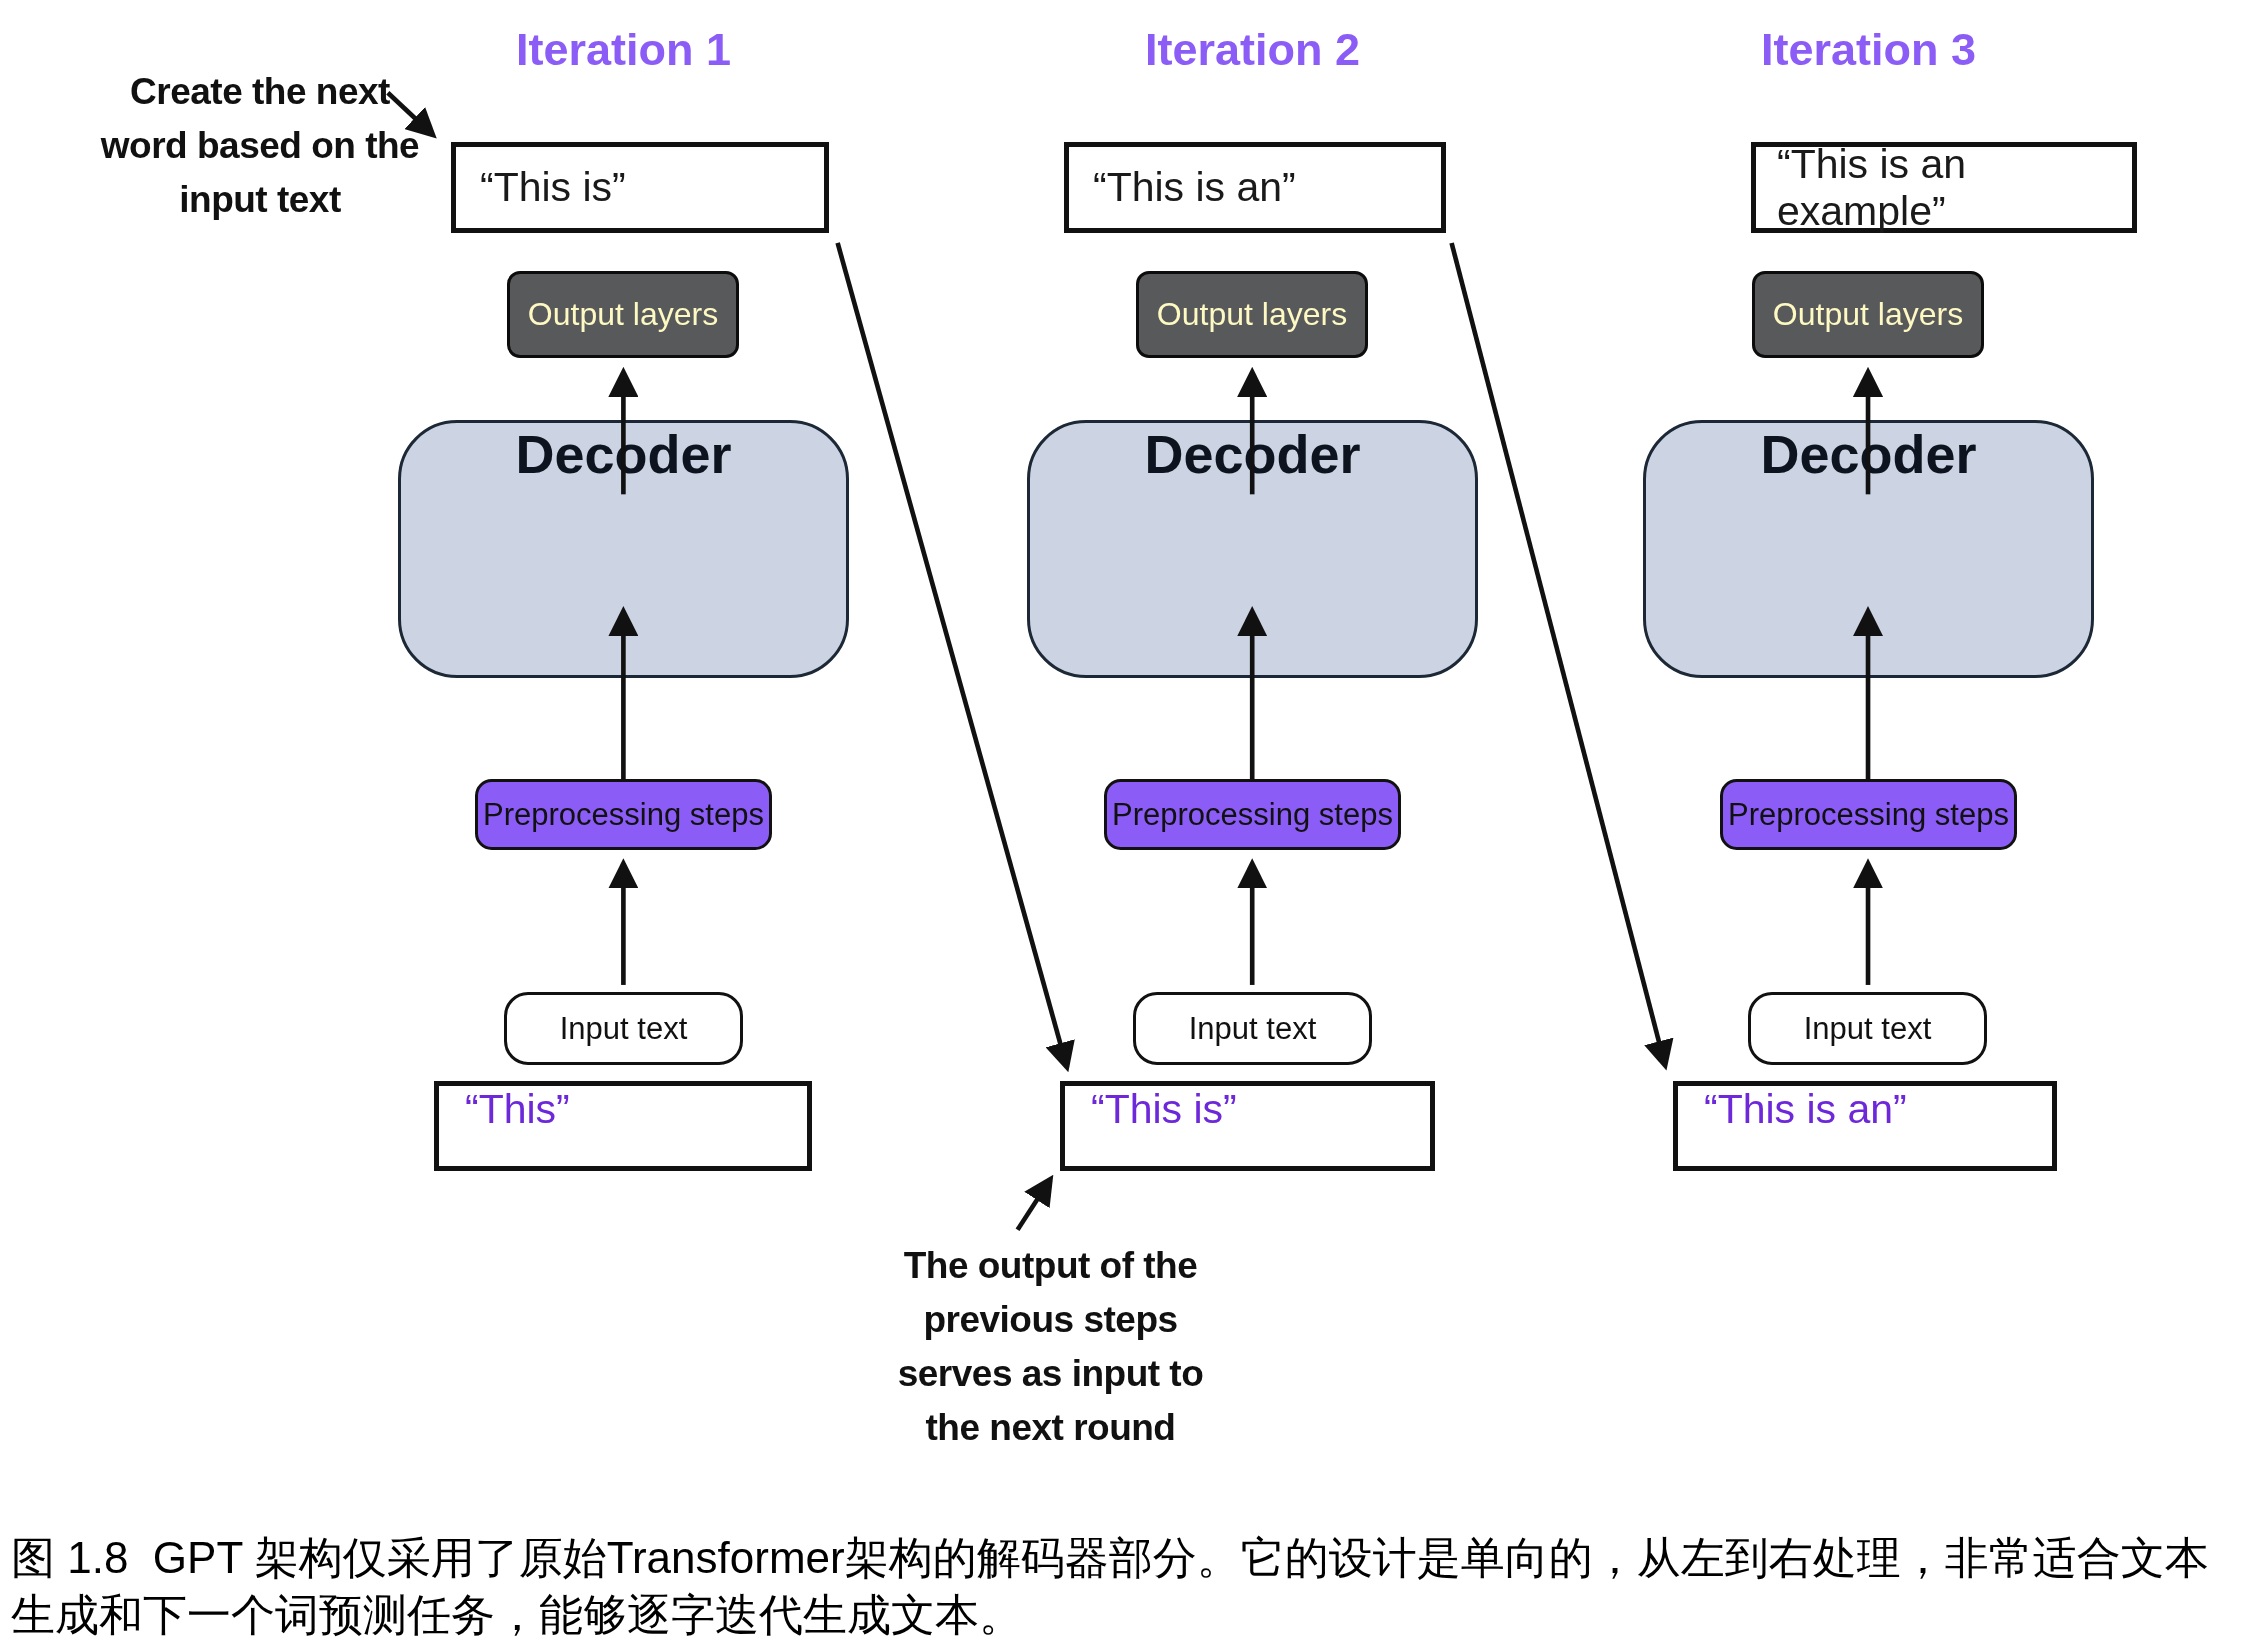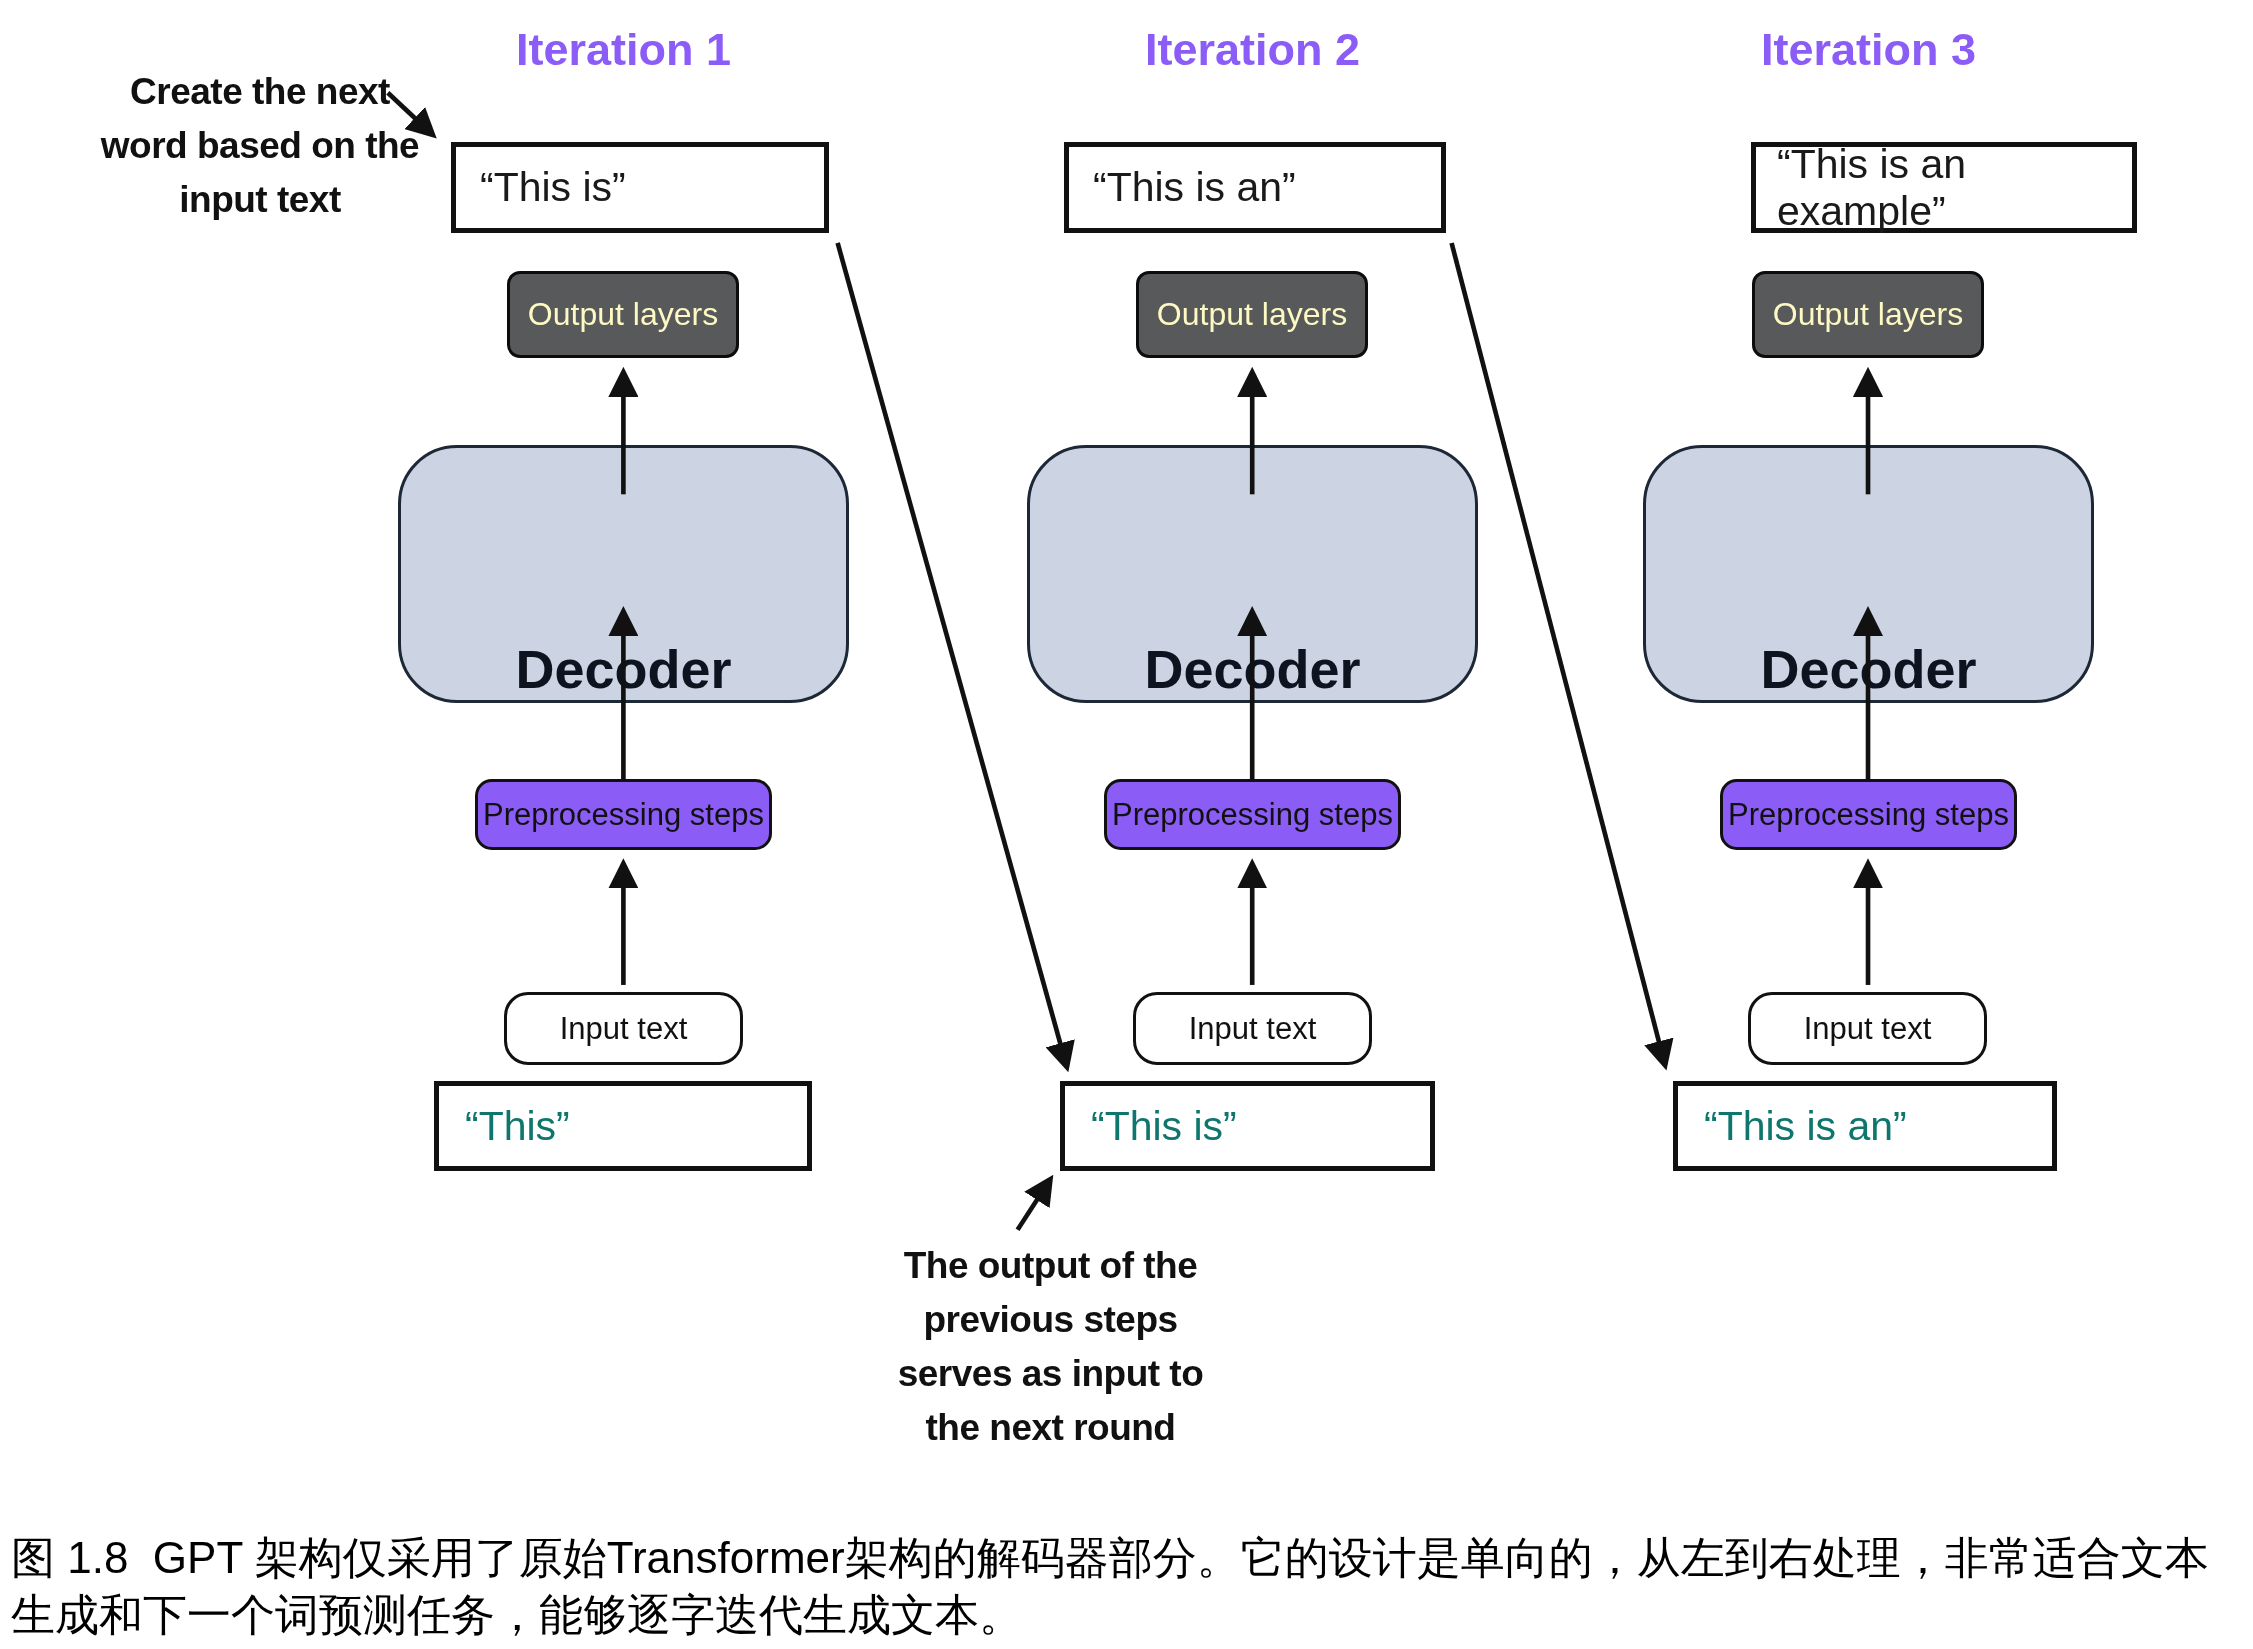--- a/index.html
+++ b/index.html
@@ -19,35 +19,35 @@
   .quote-box{
     top:142px;height:91px;
     background:#ffffff;border:5.6px solid #111;
     display:flex;align-items:center;
     padding-left:24px;
     font-size:41px;color:#1a1a1a;
   }
   .quote-box-bottom{
     top:1081px;height:90px;
     background:#ffffff;border:5.6px solid #111;
-    display:flex;align-items:center;
+    display:flex;align-items:flex-start;
     padding-left:26px;
-    font-size:41px;color:#0f766e;
+    font-size:41px;color:#6d28d9;
   }
   .output-layers{
     top:271px;height:87px;width:232px;
     background:#58595b;border:3.7px solid #0c0c0c;border-radius:13px;
     display:flex;align-items:center;justify-content:center;
     font-size:32px;color:#fef9c3;
   }
   .decoder{
     top:420px;height:258px;width:451px;
     background:#ccd4e3;border:3.7px solid #1c2836;border-radius:59px;
-    display:flex;align-items:flex-end;justify-content:center;
-    font-size:54px;font-weight:700;color:#0d1420;margin-top:25px;
+    display:flex;align-items:flex-start;justify-content:center;
+    font-size:54px;font-weight:700;color:#0d1420;
   }
   .prep{
     top:779px;height:71px;width:297px;
     background:#8b5cf6;border:3.7px solid #111;border-radius:16.7px;
     display:flex;align-items:center;justify-content:center;
     font-size:31px;color:#111;
   }
   .input-box{
     top:992px;height:73px;width:239px;
     background:#ffffff;border:3.7px solid #111;border-radius:24px;

